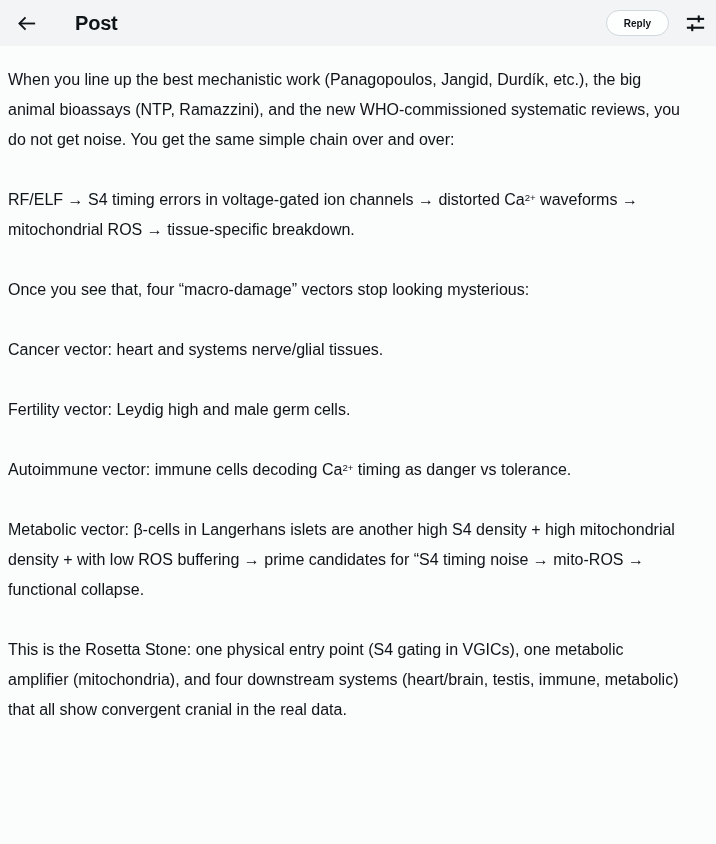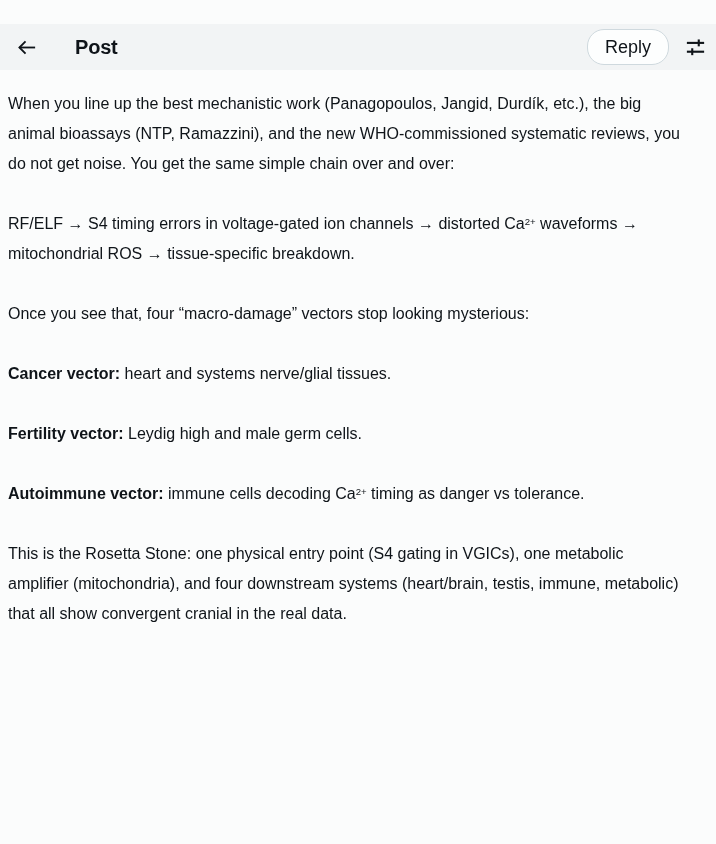--- a/index.html
+++ b/index.html
@@ -15,54 +15,53 @@
     width:716px;height:844px;overflow:hidden;
     background:var(--content-bg);
     color:var(--text);
     font-family:"Liberation Sans","DejaVu Sans",sans-serif;
   }
   .top-bar{
     display:flex;align-items:center;
     height:46px;
     padding:0 8px 0 13px;
     background:var(--header-bg);
-    margin-top:24px;
   }
   .icon-btn{
     background:none;border:none;padding:0;margin:0;
     width:26px;height:26px;
     display:flex;align-items:center;justify-content:center;
     cursor:pointer;color:var(--text);
   }
   .page-title{
     margin:0 0 0 36px;
     font-size:20px;font-weight:800;
     letter-spacing:-0.2px;
     color:var(--text);
   }
   .spacer{flex:1;}
   .reply-btn{
-    height:36px;padding:0 17px;margin-right:13px;
+    height:26px;padding:0 17px;margin-right:13px;
     border:1px solid var(--button-border);
     border-radius:17px;
     background:var(--button-bg);
     color:var(--text);
-    font-family:inherit;font-size:18px;font-weight:400;
+    font-family:inherit;font-size:10px;font-weight:700;
     cursor:pointer;
   }
   .post-body{
     padding:19px 28px 0 8px;
   }
   .post-body p{
     margin:0 0 30px 0;
     font-size:16px;line-height:30px;
     max-width:680px;
     color:var(--text);
   }
-  .post-body p .b{font-weight:700;margin-top:12px;}
+  .post-body p .b{font-weight:400;margin-top:12px;}
   .post-body p sup{
     font-size:0.6em;line-height:0;
     position:relative;top:-0.38em;vertical-align:baseline;
   }
   svg{display:block;}
 </style>
 </head>
 <body>
 
 <header class="top-bar">
@@ -90,15 +89,16 @@
 </header>
 
 <article class="post-body">
   <div>
       <p><span>When you line up the best mechanistic work (Panagopoulos, Jangid, Durdík, etc.), the big animal bioassays (NTP, Ramazzini), and the new WHO-commissioned systematic reviews, you do not get noise. You get the same simple chain over and over:</span></p>
       <p><span>RF/ELF → S4 timing errors in voltage-gated ion channels → distorted Ca</span><sup>2+</sup><span> waveforms → mitochondrial ROS → tissue-specific breakdown.</span></p>
       <p><span>Once you see that, four “macro-damage” vectors stop looking mysterious:</span></p>
       <p><span class="b">Cancer vector:</span><span> heart and systems nerve/glial tissues.</span></p>
       <p><span class="b">Fertility vector:</span><span> Leydig high and male germ cells.</span></p>
       <p><span class="b">Autoimmune vector:</span><span> immune cells decoding Ca</span><sup>2+</sup><span> timing as danger vs tolerance.</span></p>
+      <p><span class="b">Metabolic vector:</span><span> β-cells in Langerhans islets are another high S4 density + high mitochondrial density + with low ROS buffering → prime candidates for “S4 timing noise → mito-ROS → functional collapse.</span></p>
       <p><span>This is the Rosetta Stone: one physical entry point (S4 gating in VGICs), one metabolic amplifier (mitochondria), and four downstream systems (heart/brain, testis, immune, metabolic) that all show convergent cranial in the real data.</span></p>
     </div>
 </article>
 
 </body></html>

